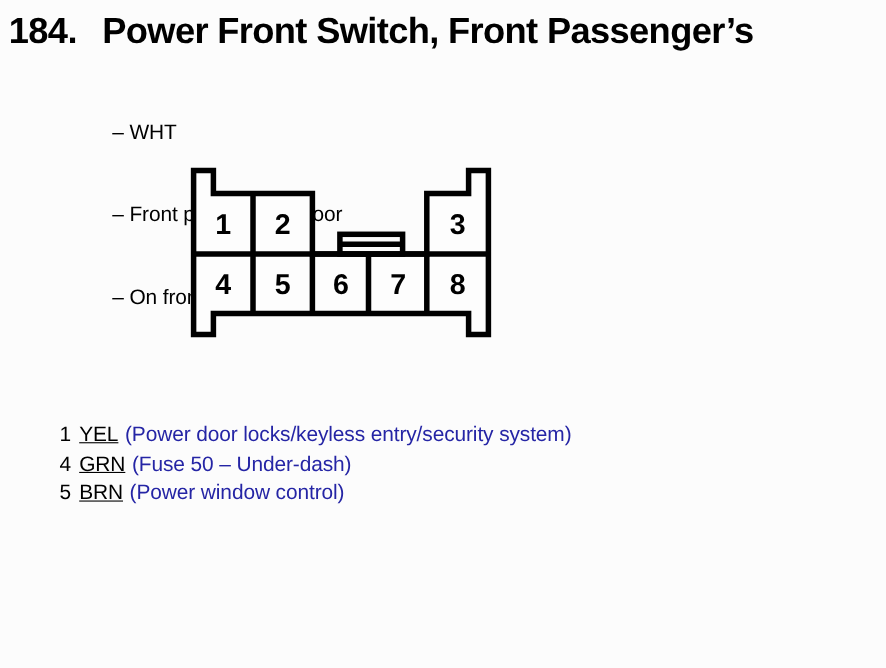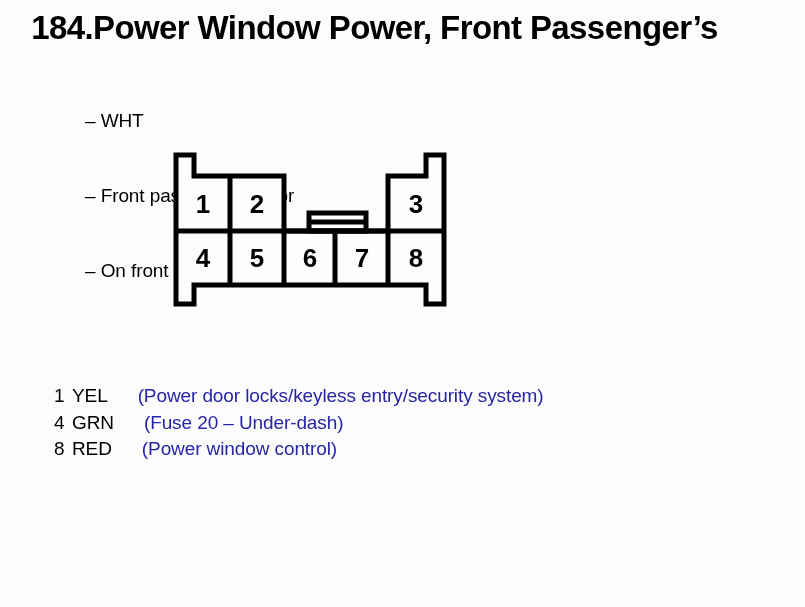--- a/index.html
+++ b/index.html
@@ -15,25 +15,25 @@
   }
 
   
   .title-row {
     position:absolute; left:8px; top:9px;
     display:flex;
     font-weight:bold; font-size:33px;
     letter-spacing:-0.6px;
     white-space:nowrap;
   }
-  .title-num { width:85px; flex:0 0 auto;text-align:right; }
+  .title-num { width:85px; flex:0 0 auto; }
 
   
   .notes {
-    position:absolute; left:85px; top:58px;
+    position:absolute; left:102px; top:58px;
     font-size:19px; line-height:25px;
     letter-spacing:-0.1px;
     white-space:pre;
   }
 
   
   .diagram {
     position:absolute; left:176px; top:155px;
     width:268px; height:150px;
     overflow:visible;
@@ -44,31 +44,31 @@
   .cell-num   { font-family:"Liberation Sans", sans-serif; font-size:26px; font-weight:bold; fill:#000; text-anchor:middle; }
 
   
   .pin-list {
     position:absolute; left:54px; top:383px;
     font-size:19px; line-height:26.6px;
     letter-spacing:-0.1px;
     white-space:nowrap;
   }
   .pin-num   { display:inline-block; width:18px; }
-  .pin-color { margin-right:6px; }
-  .pin-desc  { color:#2525a5;margin-left:24px; }
+  .pin-color { margin-right:6px;text-decoration:underline; }
+  .pin-desc  { color:#2525a5; }
 </style>
 </head>
 <body>
 
 <div class="page">
 
   <div class="title-row">
     <span class="title-num">184.</span>
-    <span class="title-text">Power Window Power, Front Passenger’s</span>
+    <span class="title-text">Power Front Switch, Front Passenger’s</span>
   </div>
 
   <div class="notes">
     <div>– WHT</div>
     <div>– Front passenger’s door</div>
     <div>– On front passenger’s door wire harness</div>
   </div>
 
   <div class="diagram">
     <svg width="268" height="150" viewBox="0 0 268 150">
@@ -91,20 +91,20 @@
       <text class="cell-num" x="186" y="112">7</text>
       <text class="cell-num" x="240" y="112">8</text>
     </svg>
   </div>
 
   <div class="pin-list">
     <div class="pin-row">
       <span class="pin-num">1</span><span class="pin-color">YEL</span><span class="pin-desc">(Power door locks/keyless entry/security system)</span>
     </div>
     <div class="pin-row">
-      <span class="pin-num">4</span><span class="pin-color">GRN</span><span class="pin-desc">(Fuse 20 – Under-dash)</span>
+      <span class="pin-num">4</span><span class="pin-color">GRN</span><span class="pin-desc">(Fuse 50 – Under-dash)</span>
     </div>
     <div class="pin-row">
-      <span class="pin-num">8</span><span class="pin-color">RED</span><span class="pin-desc">(Power window control)</span>
+      <span class="pin-num">5</span><span class="pin-color">BRN</span><span class="pin-desc">(Power window control)</span>
     </div>
   </div>
 
 </div>
 
 </body></html>

